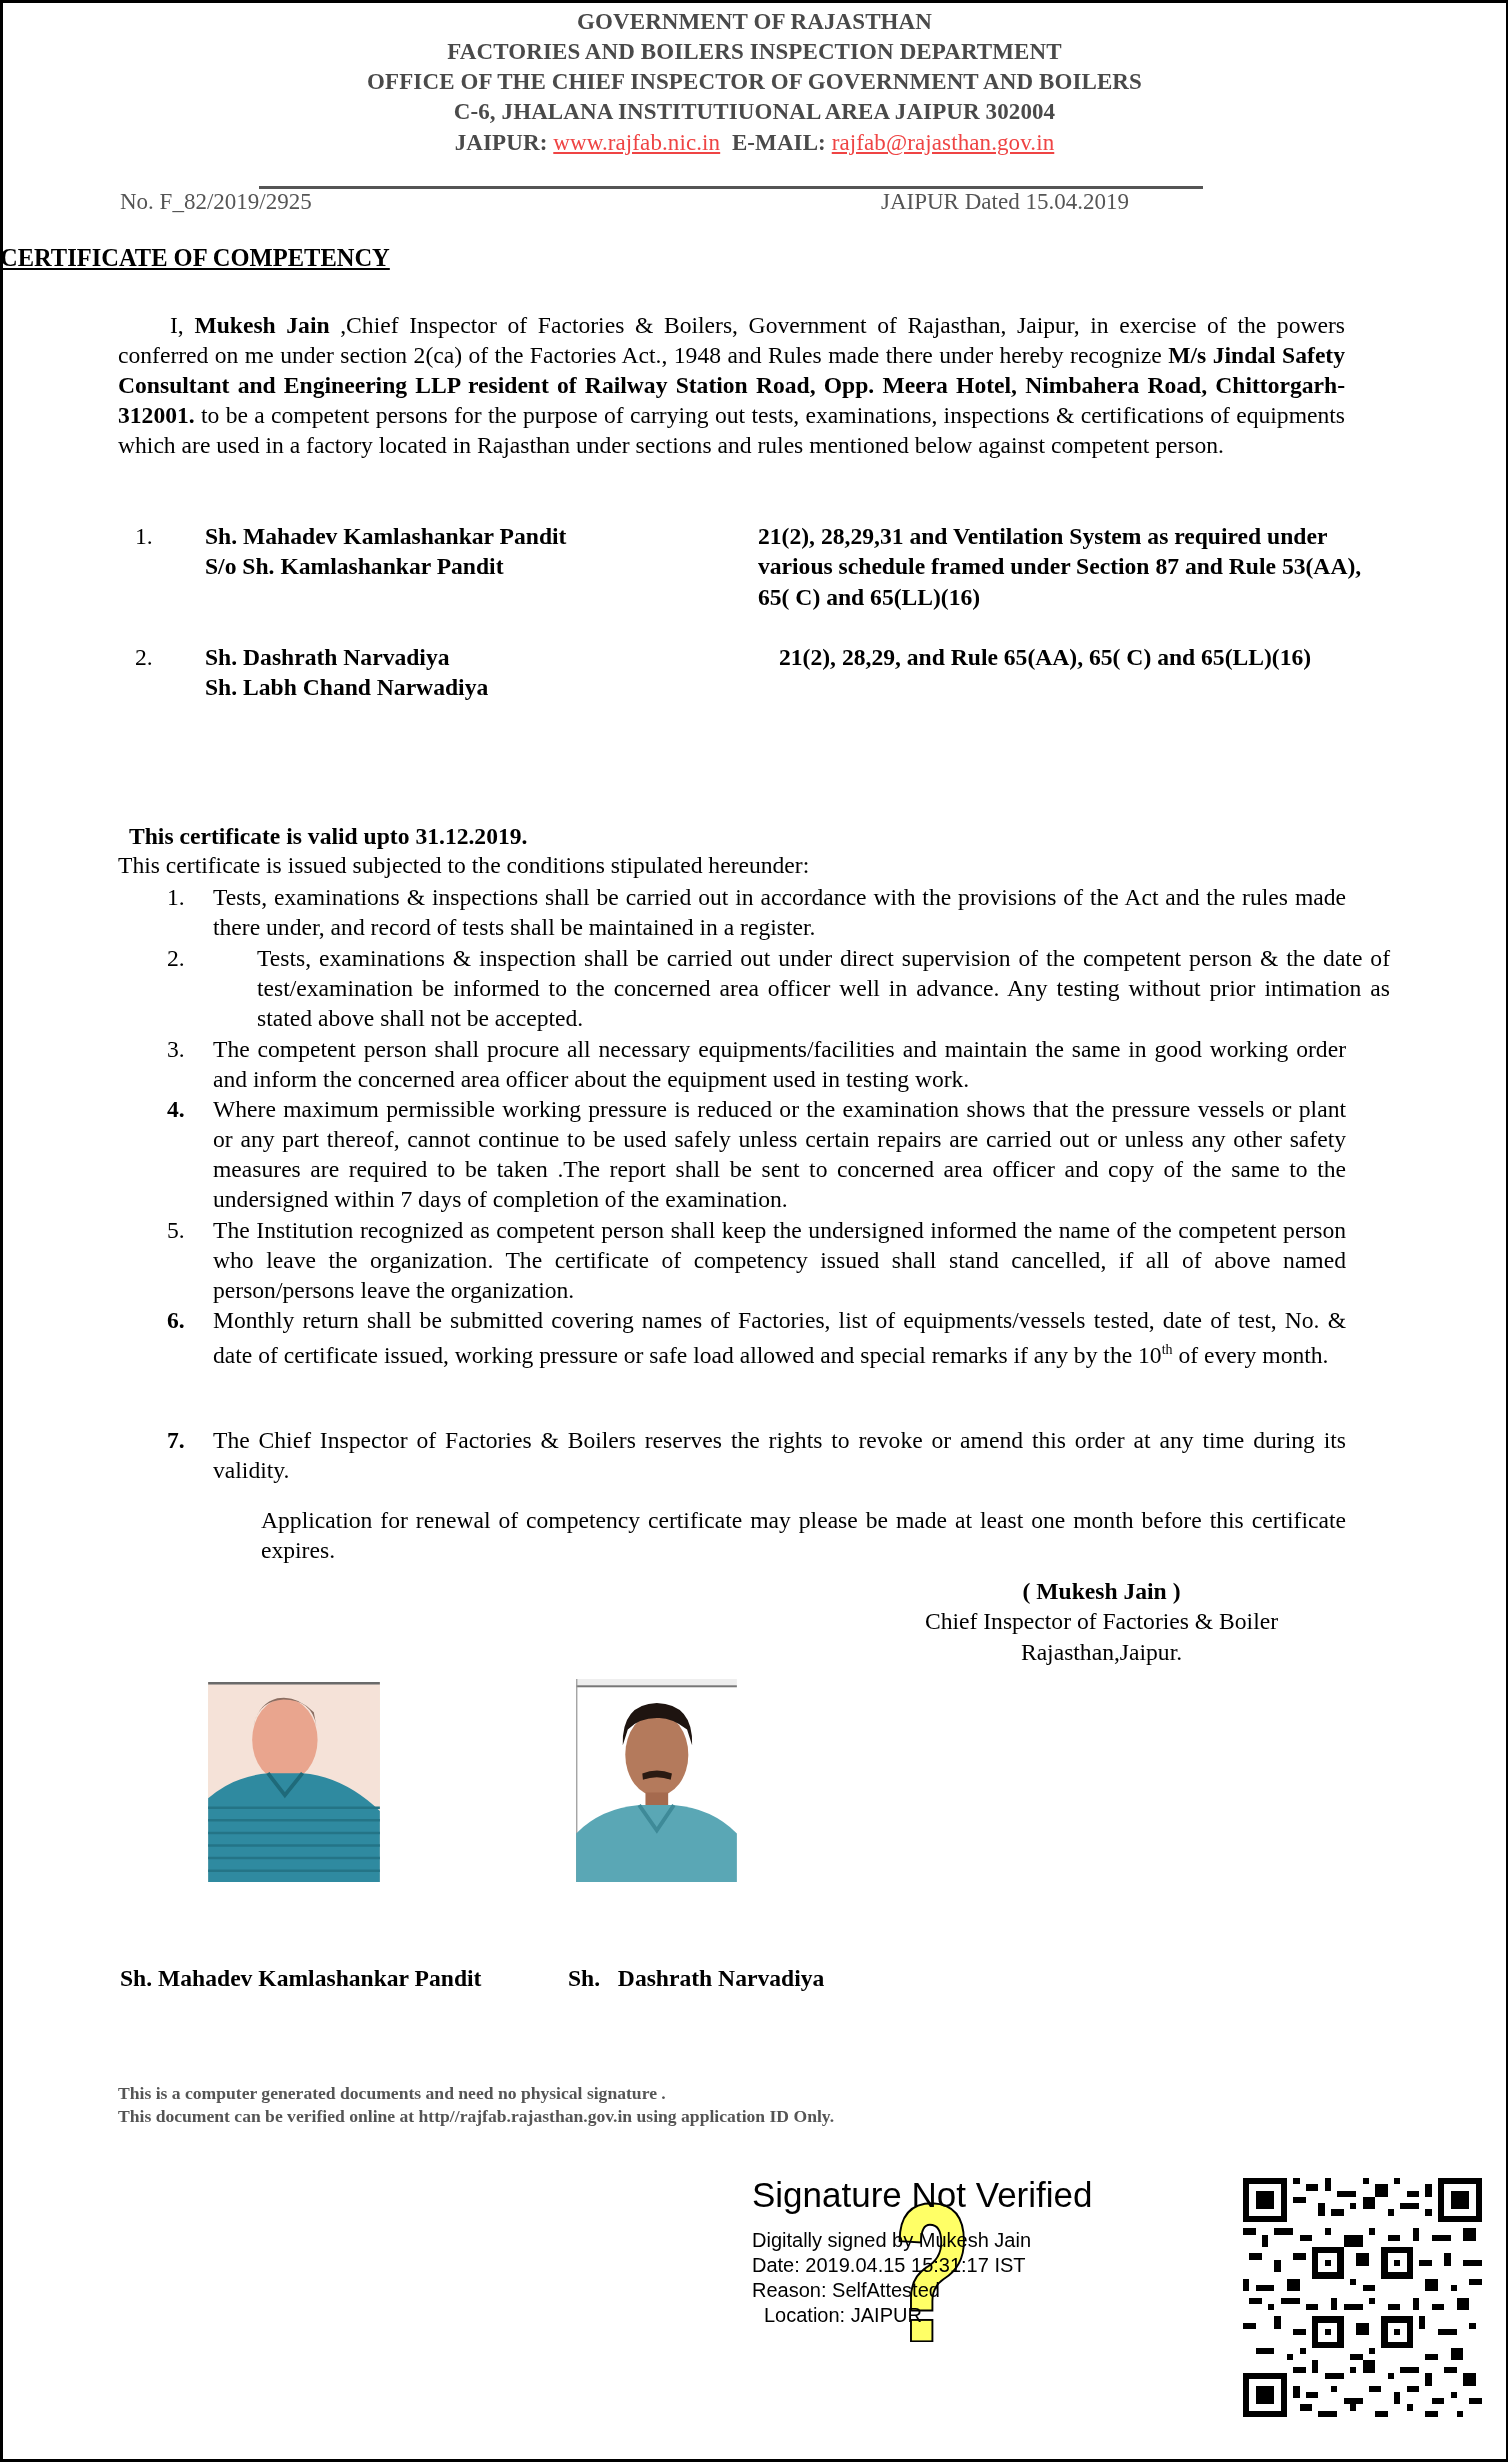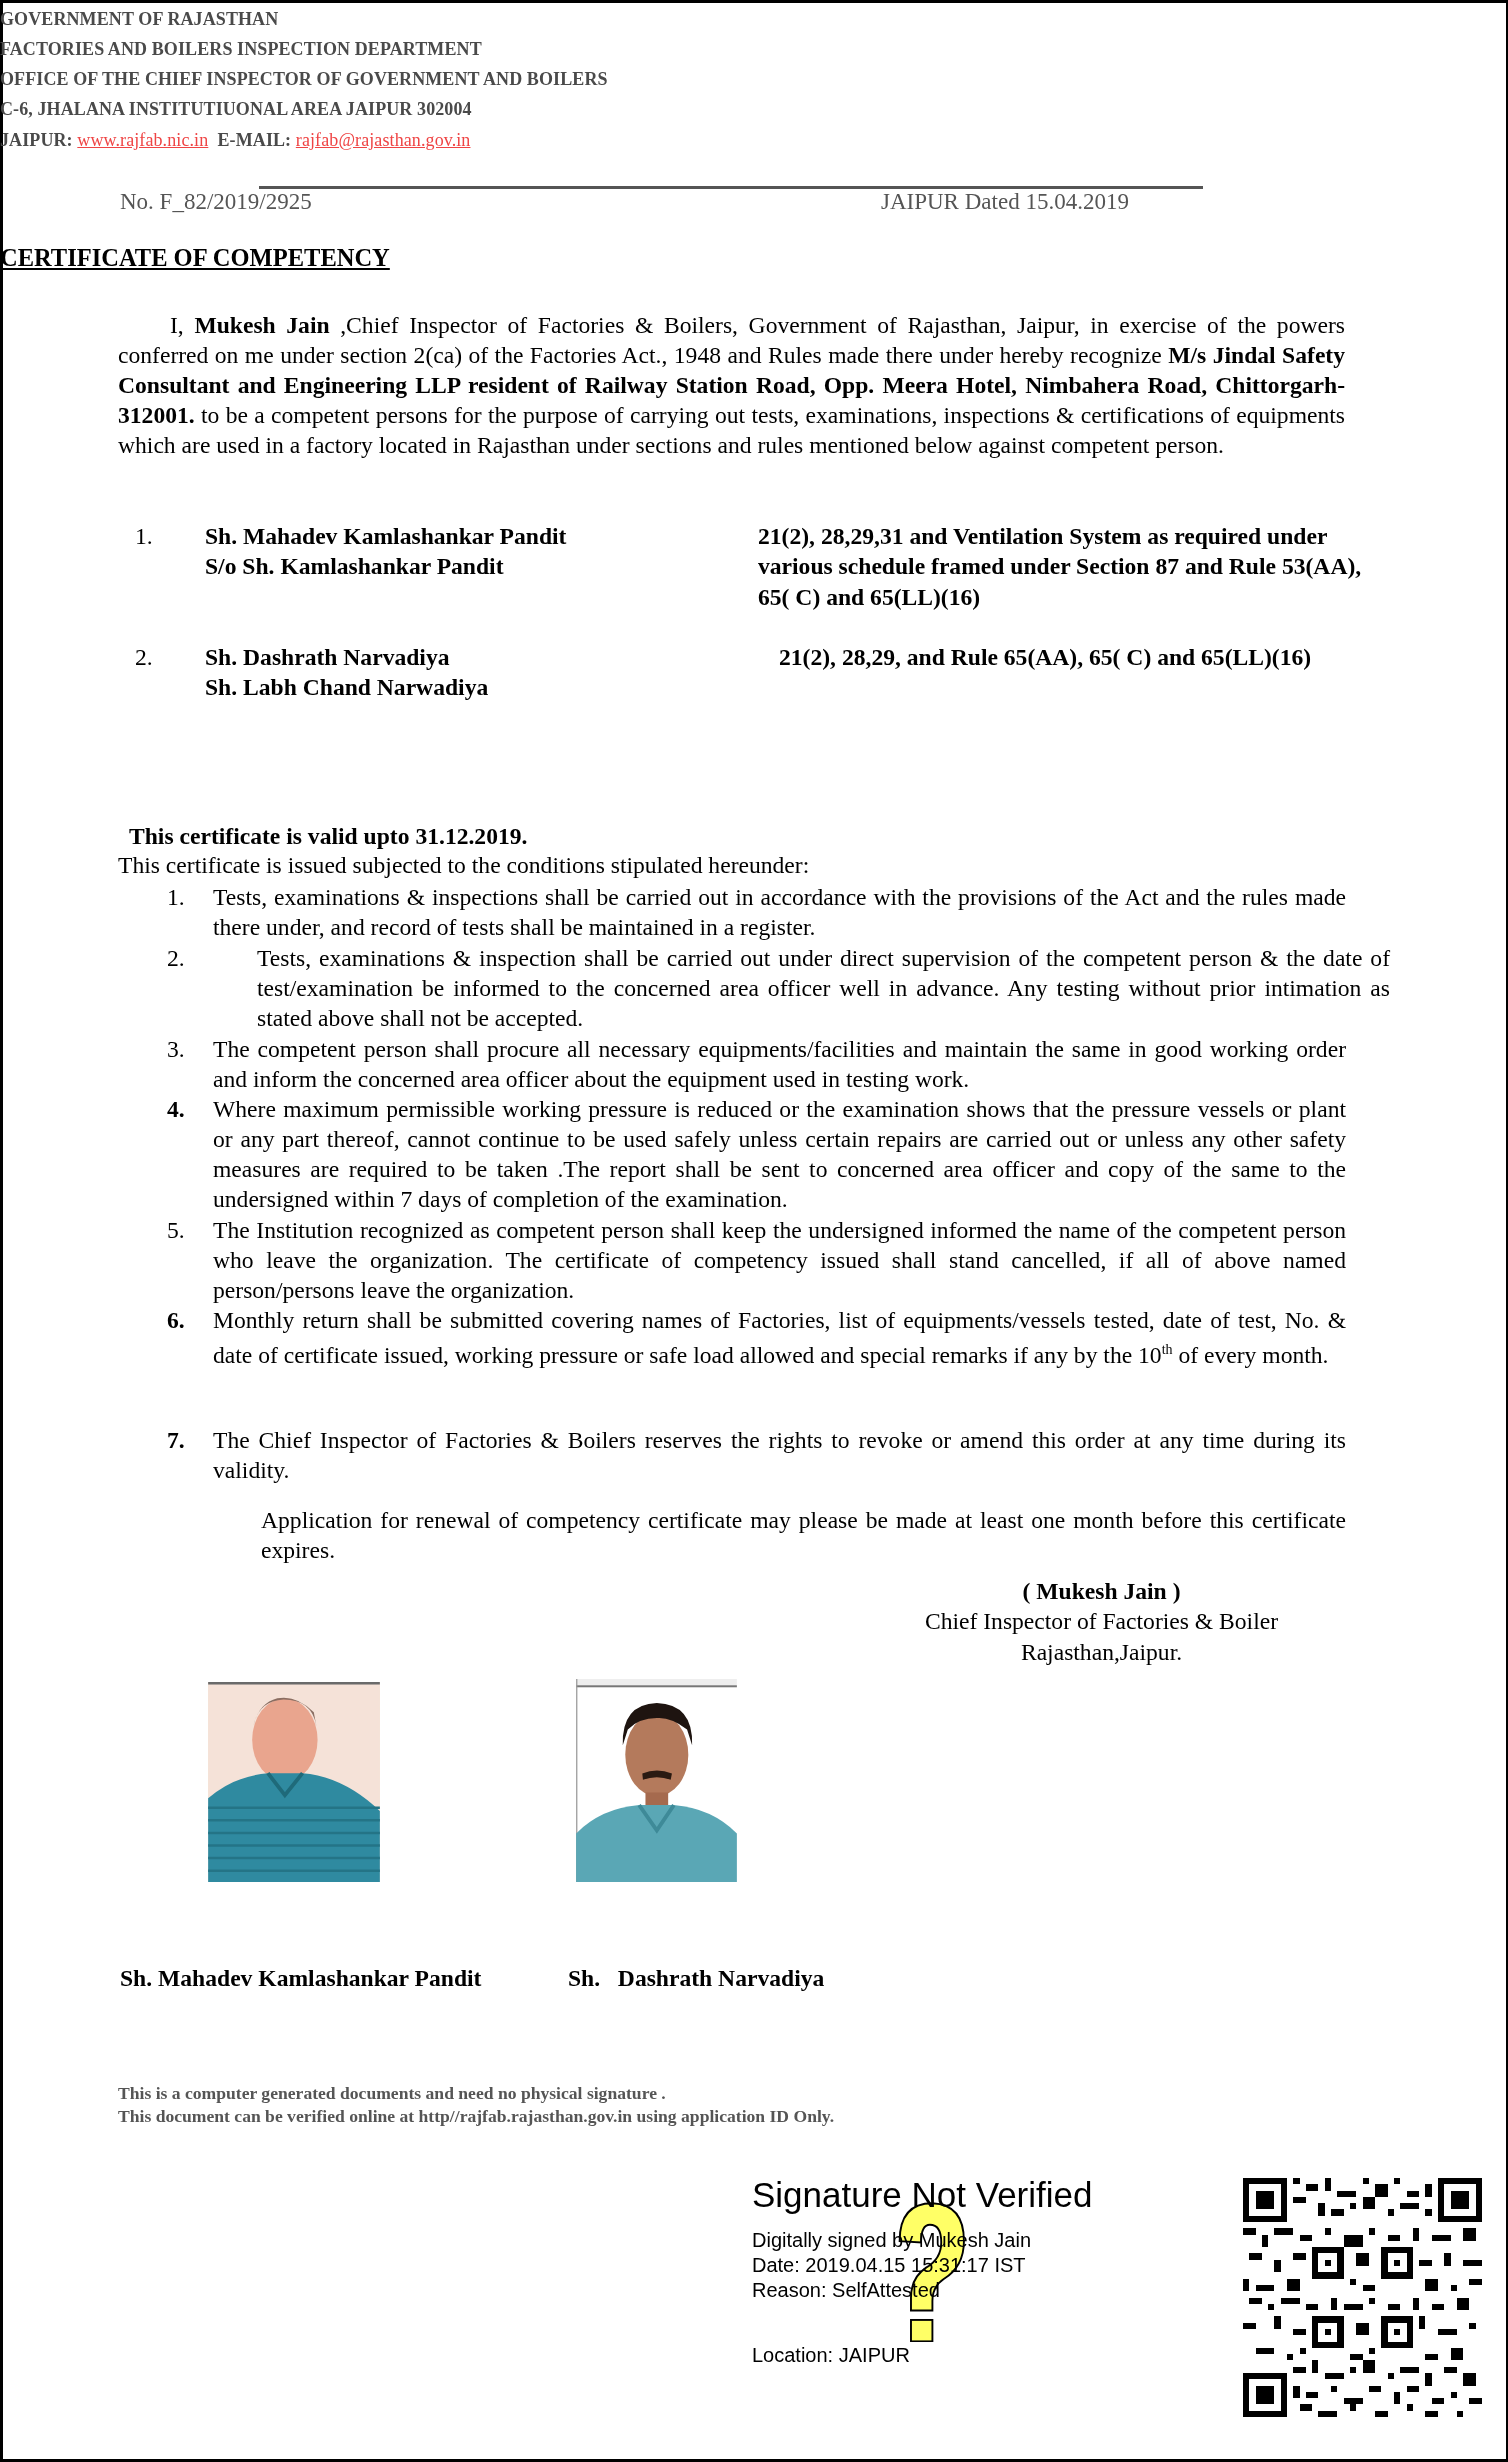--- a/index.html
+++ b/index.html
@@ -1,22 +1,22 @@
 <!DOCTYPE html>
 <html style="font-size:10px"><head>
 <meta charset="utf-8">
 <style>
   html, body { margin: 0; padding: 0; background: #ffffff; }
   body { width: 1509px; height: 2462px; position: relative; overflow: hidden;
          font-family: "Liberation Serif", "DejaVu Serif", serif; color: #000; }
   .frame { position: absolute; left: 0; top: 0; width: 1509px; height: 2462px;
            box-sizing: border-box; border: 3.1px solid #000; }
   .abs { position: absolute; }
-  .hdr { position: absolute; left: 0; width: 1509px; 
-         font-weight: bold; font-size: 18px; color: #4a4a4a; letter-spacing: 0.1px; }
+  .hdr { position: absolute; left: 0; width: 1509px; text-align: center;
+         font-weight: bold; font-size: 23px; color: #4a4a4a; letter-spacing: 0.1px; }
   .hdr a { color: #ef4444; text-decoration: underline; font-weight: normal; }
   .rule { position: absolute; left: 259px; width: 944px; top: 186px; height: 2.5px; background: #555; }
   .ref { position: absolute; top: 189px; font-size: 23px; color: #555; }
   .title { position: absolute; top: 244px; left: 0; width: 1310px; 
            font-weight: bold; font-size: 24.5px; text-decoration: underline; }
   .para { position: absolute; left: 118px; width: 1227px; font-size: 23.6px; line-height: 30px;
           text-align: justify; }
   .para .indent { display: inline-block; width: 52px; }
   .comp-row { position: absolute; font-size: 23.6px; font-weight: bold; line-height: 30px; }
   .num { position: absolute; font-size: 23.6px; line-height: 30px; }
@@ -142,21 +142,21 @@
 
 <div class="stamp">
   <svg class="abs" style="left:135px; top:22px;" width="82" height="145" viewBox="0 0 130 230">
     <path d="M20 70 Q20 10 72 10 Q122 12 122 70 Q122 110 90 130 Q72 142 72 165 L72 180 L38 180 L38 160 Q38 128 62 112 Q86 98 86 72 Q86 44 68 44 Q54 44 54 72Z" fill="#ffff66" stroke="#000" stroke-width="3"></path>
     <rect x="38" y="195" width="34" height="34" fill="#ffff66" stroke="#000" stroke-width="3"></rect>
   </svg>
   <div class="abs big" style="left:0; top:0;">Signature Not Verified</div>
   <div class="abs line" style="left:0; top:53px;">Digitally signed by Mukesh Jain</div>
   <div class="abs line" style="left:0; top:78px;">Date: 2019.04.15 15:31:17 IST</div>
   <div class="abs line" style="left:0; top:103px;">Reason: SelfAttested</div>
-  <div class="abs line" style="left:0; top:128px;margin-top:40px;">Location: JAIPUR</div>
+  <div class="abs line" style="left:12px; top:128px;">Location: JAIPUR</div>
 </div>
 
 <div class="qr">
   <svg width="239" height="239" viewBox="0 0 38 38" shape-rendering="crispEdges">
     <rect width="38" height="38" fill="#fff"></rect>
     <g fill="#000">
 
       <rect x="0" y="0" width="7" height="7"></rect>
         <rect x="1" y="1" width="5" height="5" fill="#fff"></rect>
         <rect x="2" y="2" width="3" height="3"></rect>

